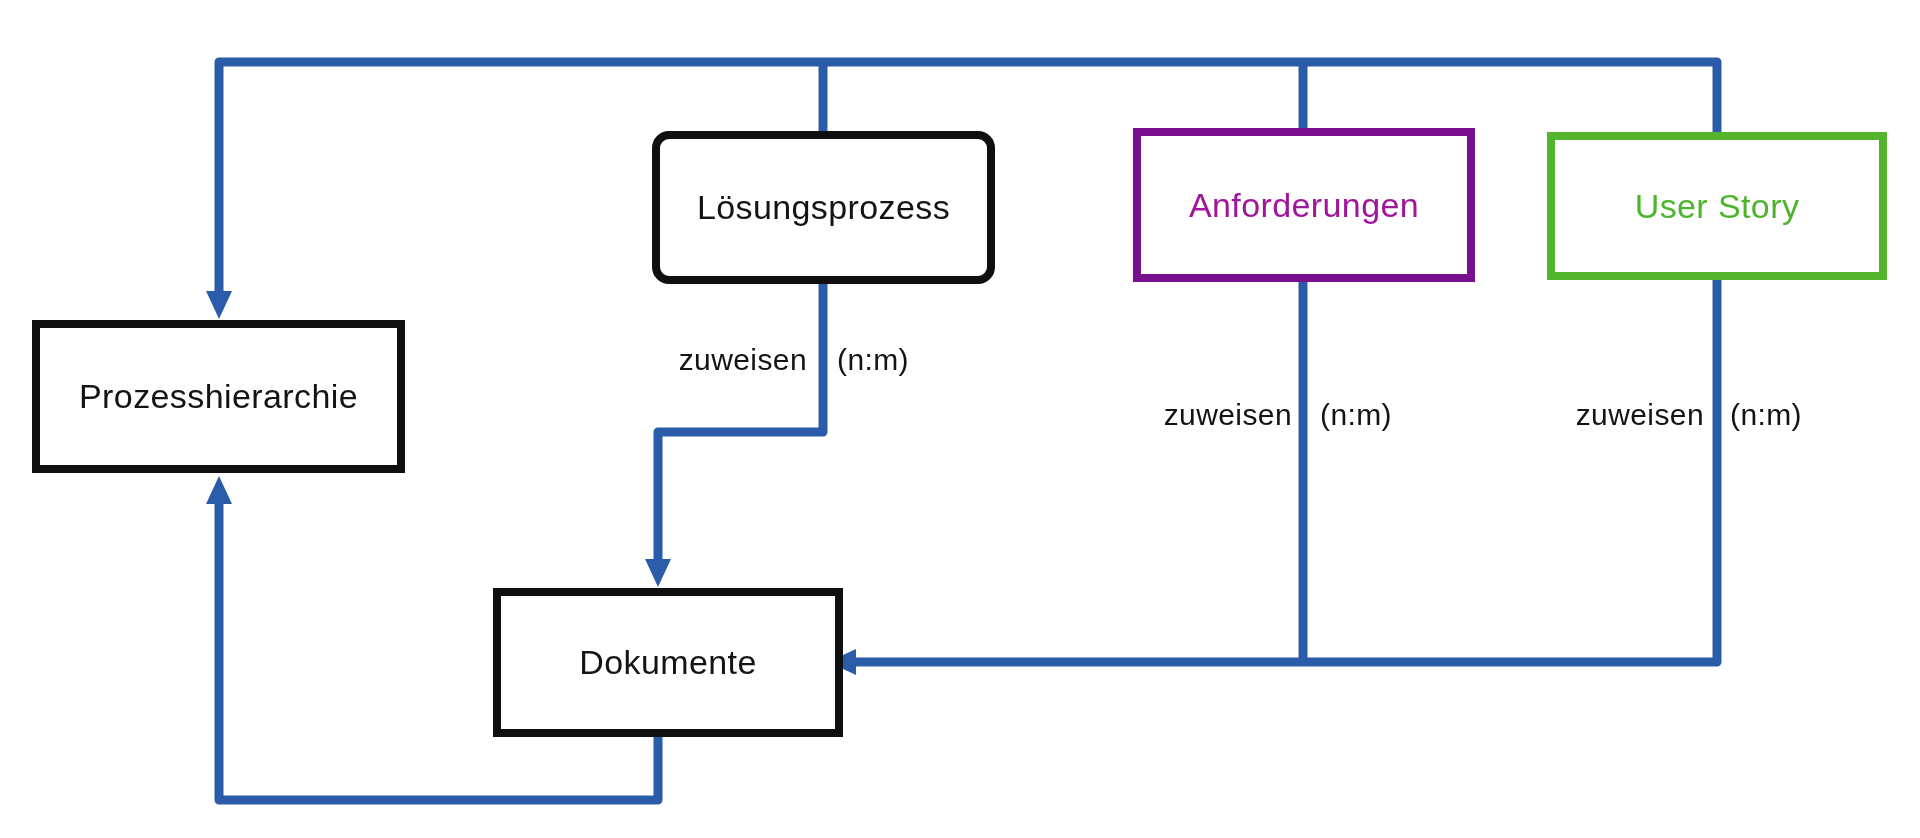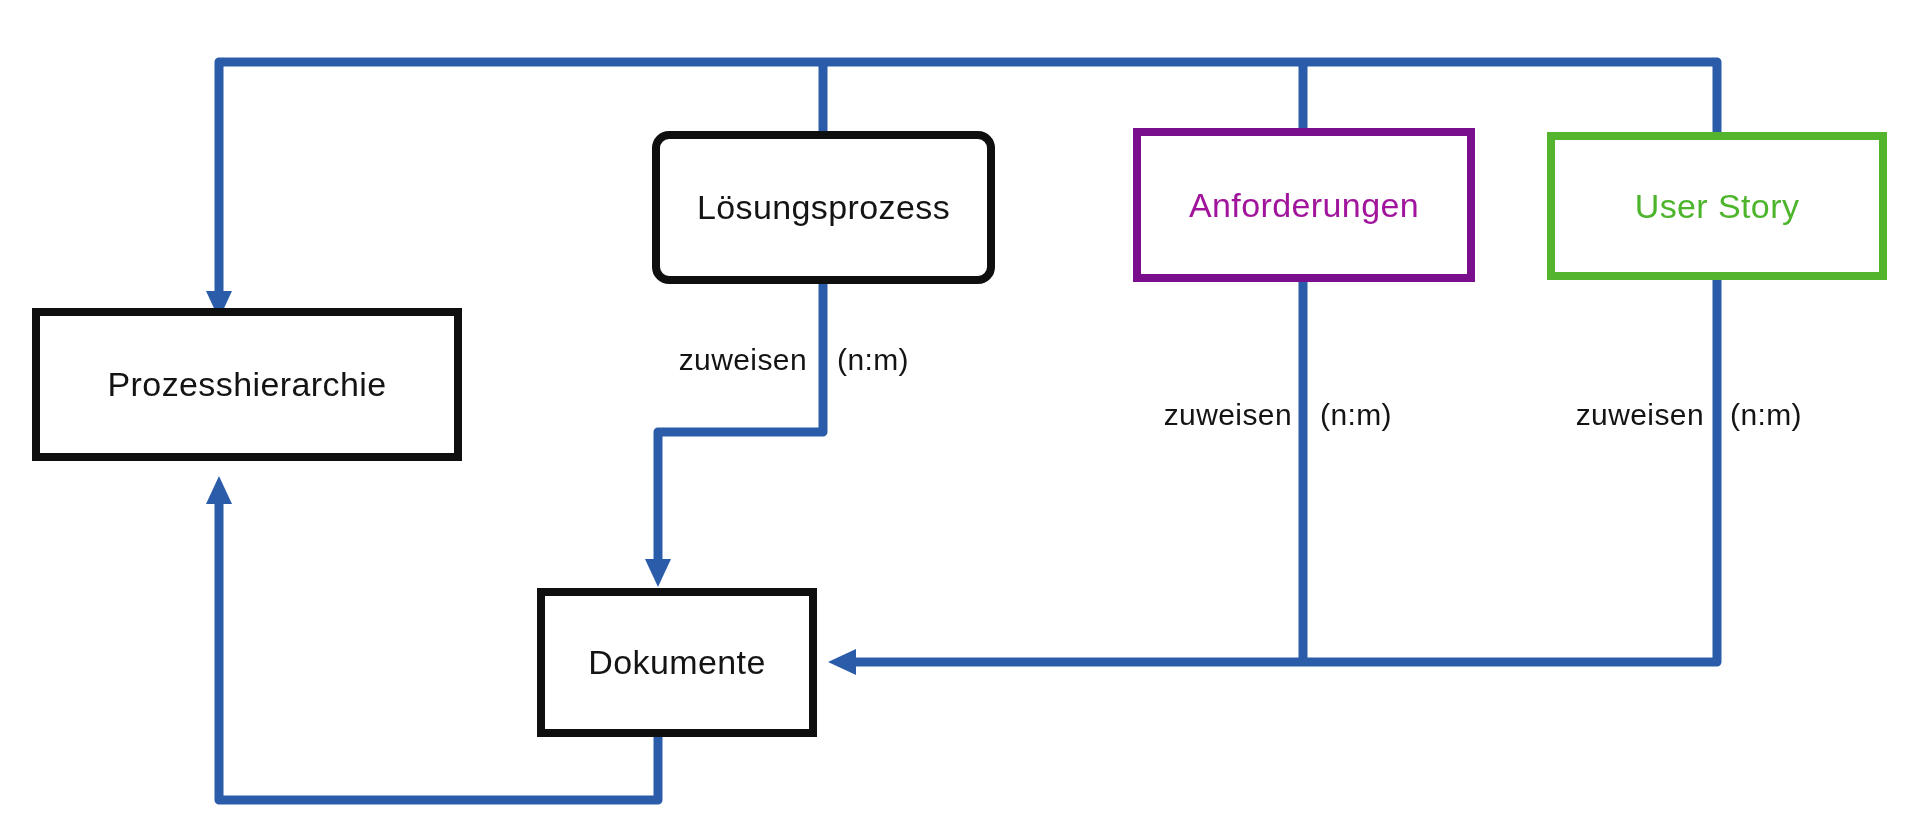--- a/index.html
+++ b/index.html
@@ -31,25 +31,25 @@
     background: #ffffff;
     border: 8px solid #0f0f0f;
     display: flex;
     align-items: center;
     justify-content: center;
     font-size: 34px;
     letter-spacing: 0.4px;
     color: #141414;
     white-space: nowrap;
   }
-  .node-prozesshierarchie { left: 32px;   top: 308px; width: 430px; height: 153px; }
+  .node-prozesshierarchie { left: 32px;   top: 320px; width: 373px; height: 153px; }
   .node-loesungsprozess   { left: 652px;  top: 131px; width: 343px; height: 153px; border-radius: 17px; }
   .node-anforderungen     { left: 1133px; top: 128px; width: 342px; height: 154px; align-items: center; }
   .node-user-story        { left: 1547px; top: 132px; width: 340px; height: 148px; }
-  .node-dokumente         { left: 493px;  top: 588px; width: 280px; height: 149px; margin-left: 44px; }
+  .node-dokumente         { left: 493px;  top: 588px; width: 350px; height: 149px; }
   .edge-label {
     position: absolute;
     font-size: 30px;
     letter-spacing: 0.4px;
     line-height: 42px;
     color: #141414;
     white-space: nowrap;
   }
   .lbl-zuweisen-1 { right: 1113px; top: 339px; }
   .lbl-card-1     { left: 837px;   top: 339px; }

